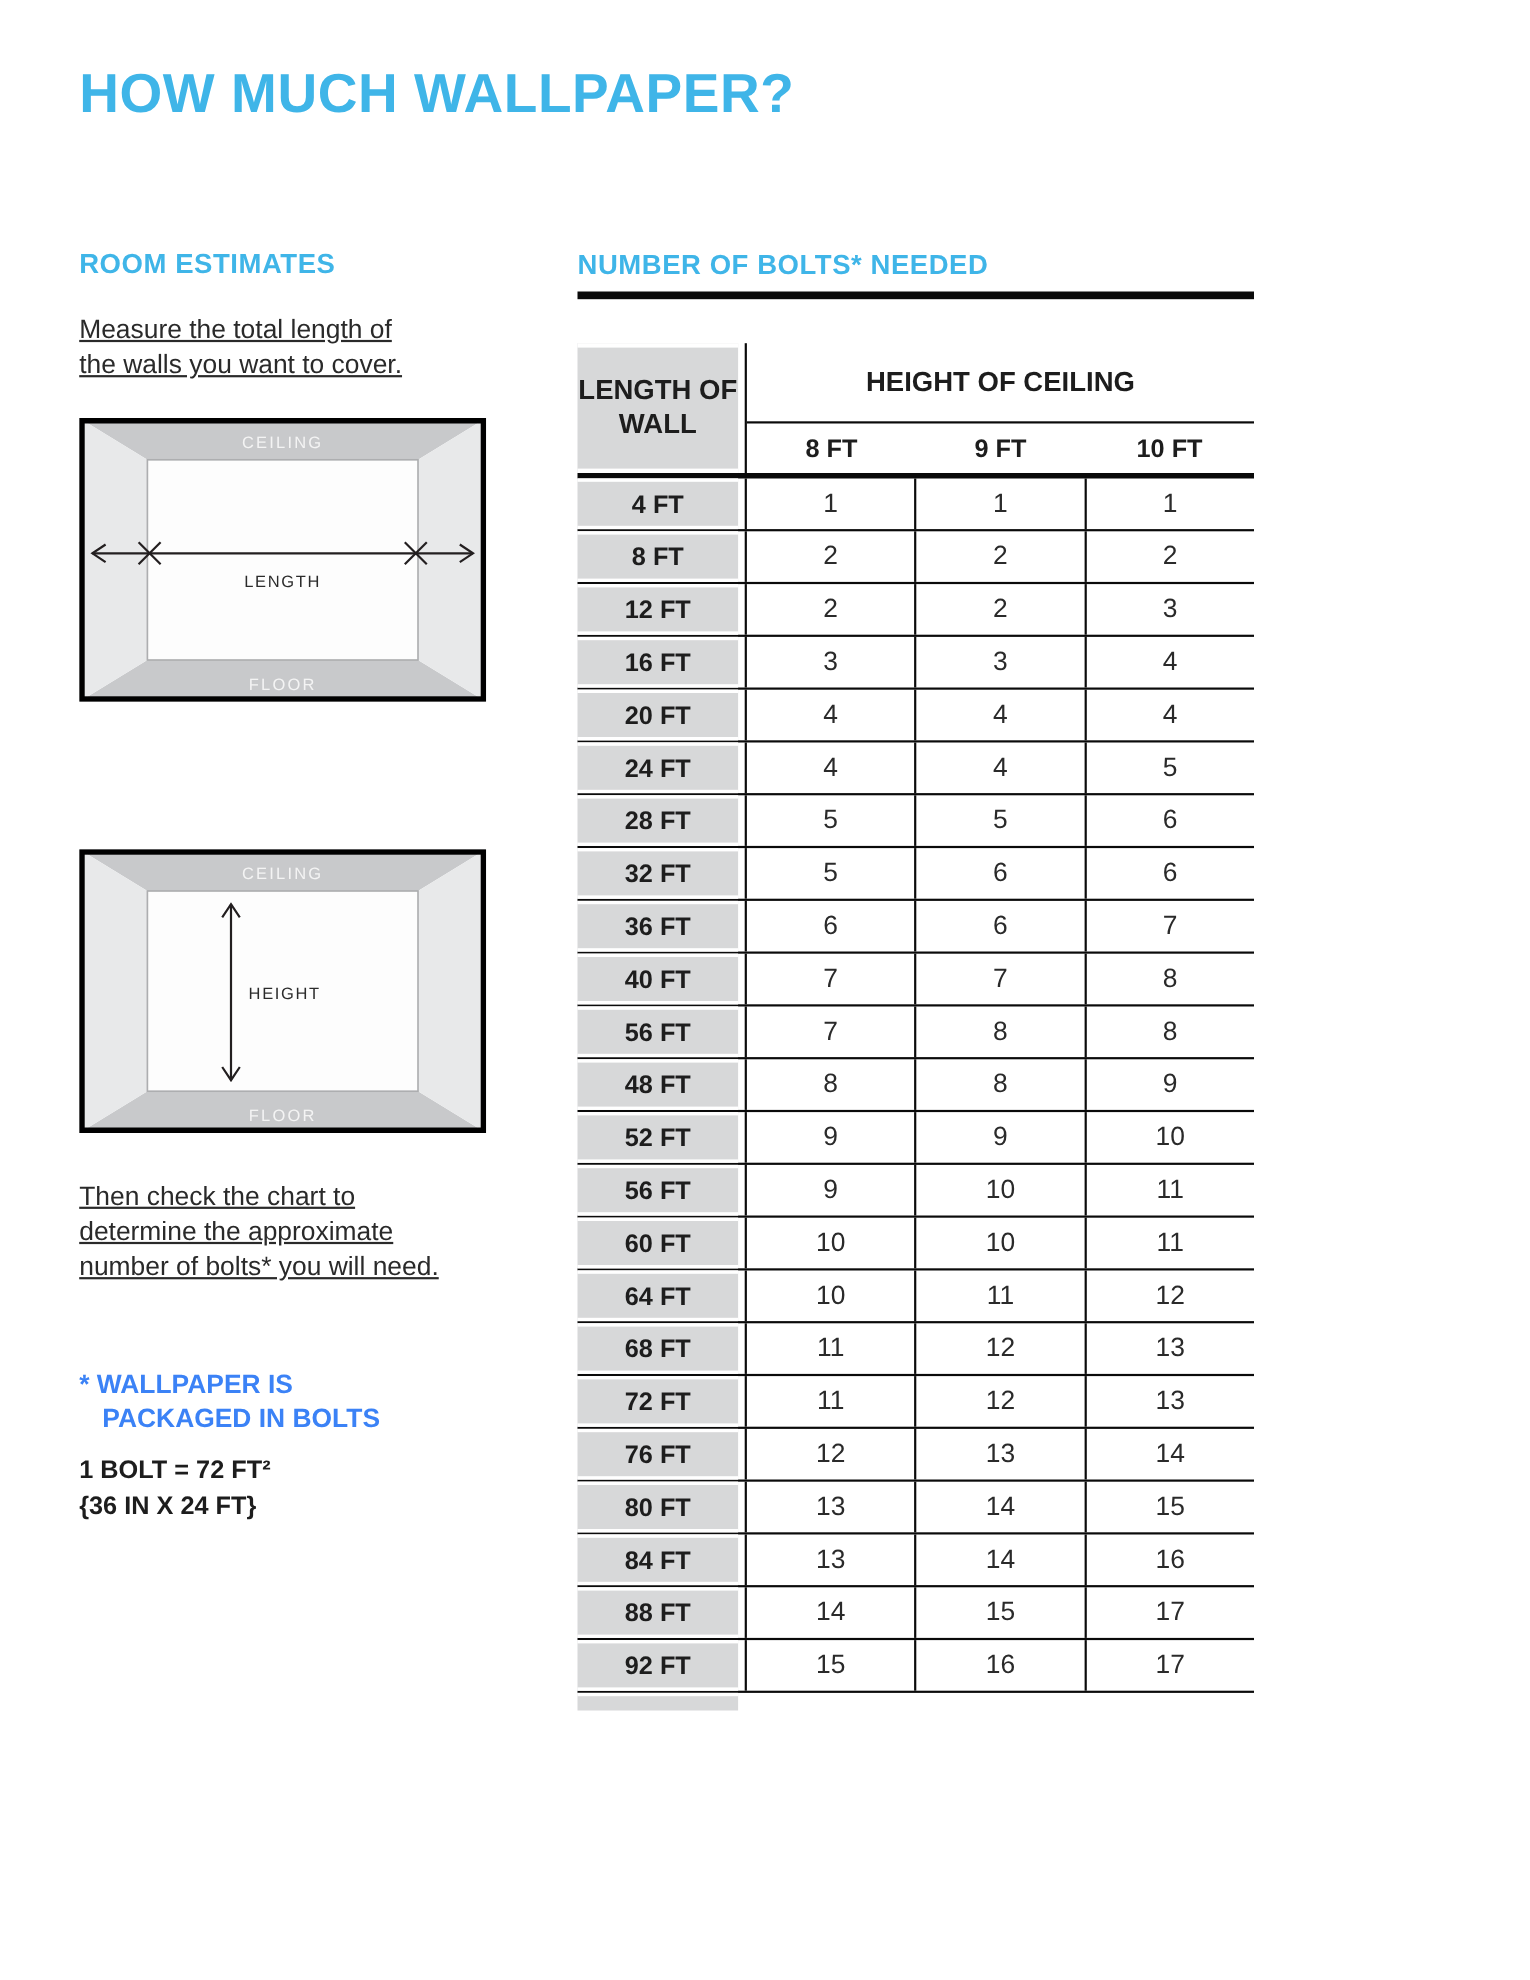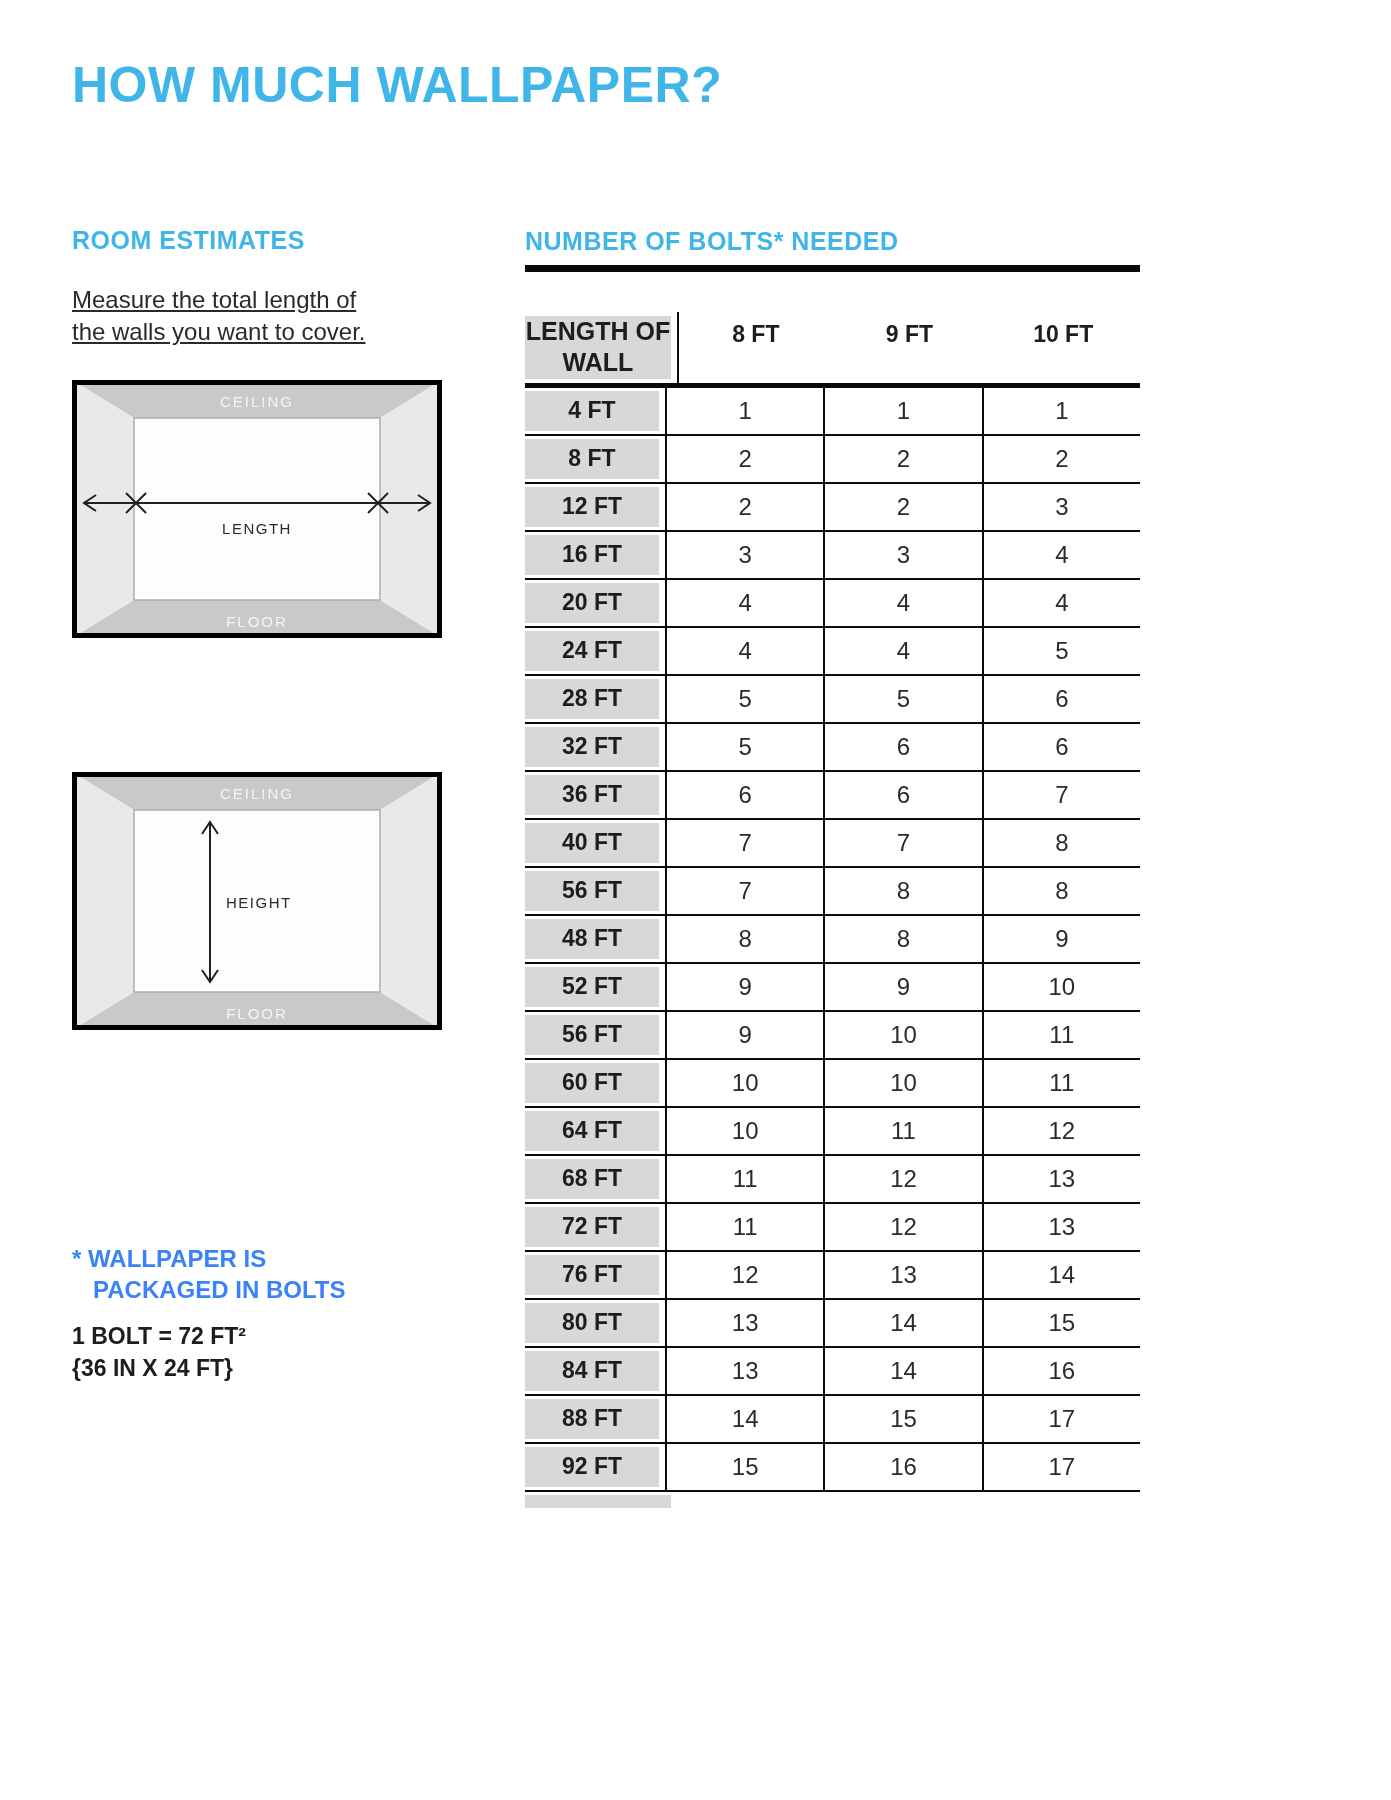--- a/index.html
+++ b/index.html
@@ -33,21 +33,21 @@
   .thead { display:flex; border-bottom:5px solid #0a0a0a;margin-top:40px; }
   .thead-left { width:146px; margin-right:6px; background:#D7D8D9; border-top:4px solid #ffffff; border-bottom:4px solid #ffffff; display:flex; align-items:center; justify-content:center; text-align:center; font-weight:700; font-size:25px; line-height:1.25; color:#1d1d1d; }
   .thead-right { flex:1; border-left:2px solid #0a0a0a; display:flex; flex-direction:column; }
   .hoc { height:71px; border-bottom:2px solid #0a0a0a; display:flex; align-items:center; justify-content:center; font-weight:700; font-size:25px; color:#1d1d1d; }
   .subheads { height:45px; display:flex; }
   .subhead { flex:1; display:flex; align-items:center; justify-content:center; font-weight:700; font-size:23px; color:#1d1d1d; }
 
   .tbody { border-bottom:2px solid #0a0a0a; }
   .trow { display:flex; height:46px; }
   .trow + .trow { border-top:2px solid #0a0a0a; }
-  .tlabel { width:134px; margin-right:6px; background:#D7D8D9; border-top:3px solid #ffffff; border-bottom:3px solid #ffffff; display:flex; align-items:center; justify-content:center; font-weight:700; font-size:23px; color:#1d1d1d; }
+  .tlabel { width:146px; margin-right:6px; background:#D7D8D9; border-top:3px solid #ffffff; border-bottom:3px solid #ffffff; display:flex; align-items:center; justify-content:center; font-weight:700; font-size:23px; color:#1d1d1d; }
   .tdata { flex:1; border-left:2px solid #0a0a0a; display:flex; }
   .tcell { flex:1; display:flex; align-items:center; justify-content:center; font-size:24px; color:#2a2a2a; }
   .tcell + .tcell { border-left:2px solid #0a0a0a; }
   .tfoot-strip { width:146px; height:13px; background:#D7D8D9; border-top:3px solid #ffffff; }
 </style>
 </head>
 <body>
 
 <div class="page">
 
@@ -94,37 +94,43 @@
       <line x1="138" y1="50" x2="138" y2="210"></line>
       <polyline points="130,62 138,50 146,62"></polyline>
       <polyline points="130,198 138,210 146,198"></polyline>
     </g>
     <text x="185" y="27" class="dg-surface-label">CEILING</text>
     <text x="185" y="247" class="dg-surface-label">FLOOR</text>
     <text x="154" y="136" class="dg-dim-label start">HEIGHT</text>
     <rect x="2.5" y="2.5" width="365" height="253" fill="none" stroke="#000000" stroke-width="5"></rect>
   </svg>
 
+  <p class="body-text step3">
+    <span>Then check the chart to</span><br>
+    <span>determine the approximate</span><br>
+    <span>number of bolts* you will need.</span>
+  </p>
 
   <div class="footnote">
     <div class="fn-line1">* WALLPAPER IS</div>
     <div class="fn-line2">PACKAGED IN BOLTS</div>
   </div>
 
   <div class="bolt-info">
     <div>1 BOLT = 72 FT²</div>
     <div>{36 IN X 24 FT}</div>
   </div>
 
   <h2 class="table-heading">NUMBER OF BOLTS* NEEDED</h2>
 
   <div class="btable">
     <div class="thead">
       <div class="thead-left">LENGTH OF WALL</div>
       <div class="thead-right">
+        <div class="hoc">HEIGHT OF CEILING</div>
         <div class="subheads">
           <div class="subhead">8 FT</div>
           <div class="subhead">9 FT</div>
           <div class="subhead">10 FT</div>
         </div>
       </div>
     </div>
     <div class="tbody">
         <div class="trow">
           <div class="tlabel">4 FT</div>

